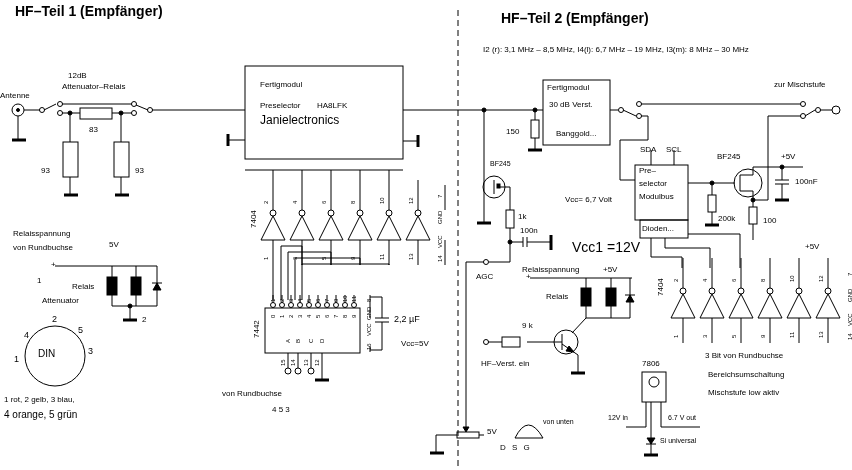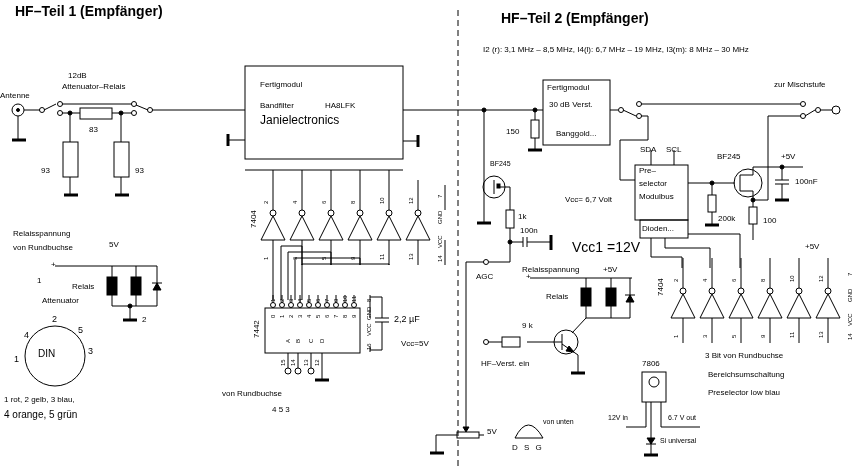--- a/index.html
+++ b/index.html
@@ -393,22 +393,22 @@
 <div class="t" style="left:38px;top:349px;font-size:10px">DIN</div>
 <div class="t" style="left:14px;top:355px;font-size:9px">1</div>
 <div class="t" style="left:52px;top:315px;font-size:9px">2</div>
 <div class="t" style="left:88px;top:347px;font-size:9px">3</div>
 <div class="t" style="left:24px;top:331px;font-size:9px">4</div>
 <div class="t" style="left:78px;top:326px;font-size:9px">5</div>
 <div class="t" style="left:4px;top:396px;font-size:8px">1 rot, 2 gelb, 3 blau,</div>
 <div class="t" style="left:4px;top:410px;font-size:10px">4 orange, 5 grün</div>
 
 <div class="t" style="left:260px;top:81px;font-size:8px">Fertigmodul</div>
-<div class="t" style="left:260px;top:102px;font-size:8px">Bandfilter</div>
-<div class="t" style="left:325px;top:102px;font-size:8px">HA8LFK</div>
+<div class="t" style="left:260px;top:102px;font-size:8px">Preselector</div>
+<div class="t" style="left:317px;top:102px;font-size:8px">HA8LFK</div>
 <div class="t" style="left:260px;top:114px;font-size:12px">Janielectronics</div>
 
 <div class="t vt" style="left:250px;top:228px;font-size:8px">7404</div>
 <div class="t vt" style="left:253px;top:338px;font-size:8px">7442</div>
 <div class="t" style="left:394px;top:315px;font-size:9px">2,2 µF</div>
 <div class="t" style="left:401px;top:340px;font-size:8px">Vcc=5V</div>
 <div class="t" style="left:222px;top:390px;font-size:8px">von Rundbuchse</div>
 <div class="t" style="left:272px;top:406px;font-size:8px">4 5 3</div>
 
 <div class="t" style="left:547px;top:84px;font-size:8px">Fertigmodul</div>
@@ -442,30 +442,30 @@
 <div class="t" style="left:526px;top:273px;font-size:8px">+</div>
 <div class="t" style="left:546px;top:293px;font-size:8px">Relais</div>
 <div class="t" style="left:522px;top:322px;font-size:8px">9 k</div>
 <div class="t" style="left:481px;top:360px;font-size:8px">HF–Verst. ein</div>
 
 <div class="t" style="left:805px;top:243px;font-size:8px">+5V</div>
 <div class="t vt" style="left:657px;top:296px;font-size:8px">7404</div>
 
 <div class="t" style="left:705px;top:352px;font-size:8px">3 Bit von Rundbuchse</div>
 <div class="t" style="left:708px;top:371px;font-size:8px">Bereichsumschaltung</div>
-<div class="t" style="left:708px;top:389px;font-size:8px">Preselector low blau</div>
+<div class="t" style="left:708px;top:389px;font-size:8px">Mischstufe low aktiv</div>
 
 <div class="t" style="left:642px;top:360px;font-size:8px">7806</div>
 <div class="t" style="left:608px;top:414px;font-size:7px">12V in</div>
 <div class="t" style="left:668px;top:414px;font-size:7px">6.7 V out</div>
 <div class="t" style="left:660px;top:437px;font-size:7px">Si universal</div>
 
 <div class="t" style="left:487px;top:428px;font-size:8px">5V</div>
 <div class="t" style="left:543px;top:418px;font-size:7px">von unten</div>
-<div class="t" style="left:512px;top:444px;font-size:8px;letter-spacing:2px">D S G</div>
+<div class="t" style="left:500px;top:444px;font-size:8px;letter-spacing:2px">D S G</div>
 
 <div id="pinlabels">
     <div class="pin" style="left: 263px; top: 204px;">2</div>
     <div class="pin" style="left: 263px; top: 260px;">1</div>
     <div class="pin" style="left: 292px; top: 204px;">4</div>
     <div class="pin" style="left: 292px; top: 260px;">3</div>
     <div class="pin" style="left: 321px; top: 204px;">6</div>
     <div class="pin" style="left: 321px; top: 260px;">5</div>
     <div class="pin" style="left: 350px; top: 204px;">8</div>
     <div class="pin" style="left: 350px; top: 260px;">9</div>

